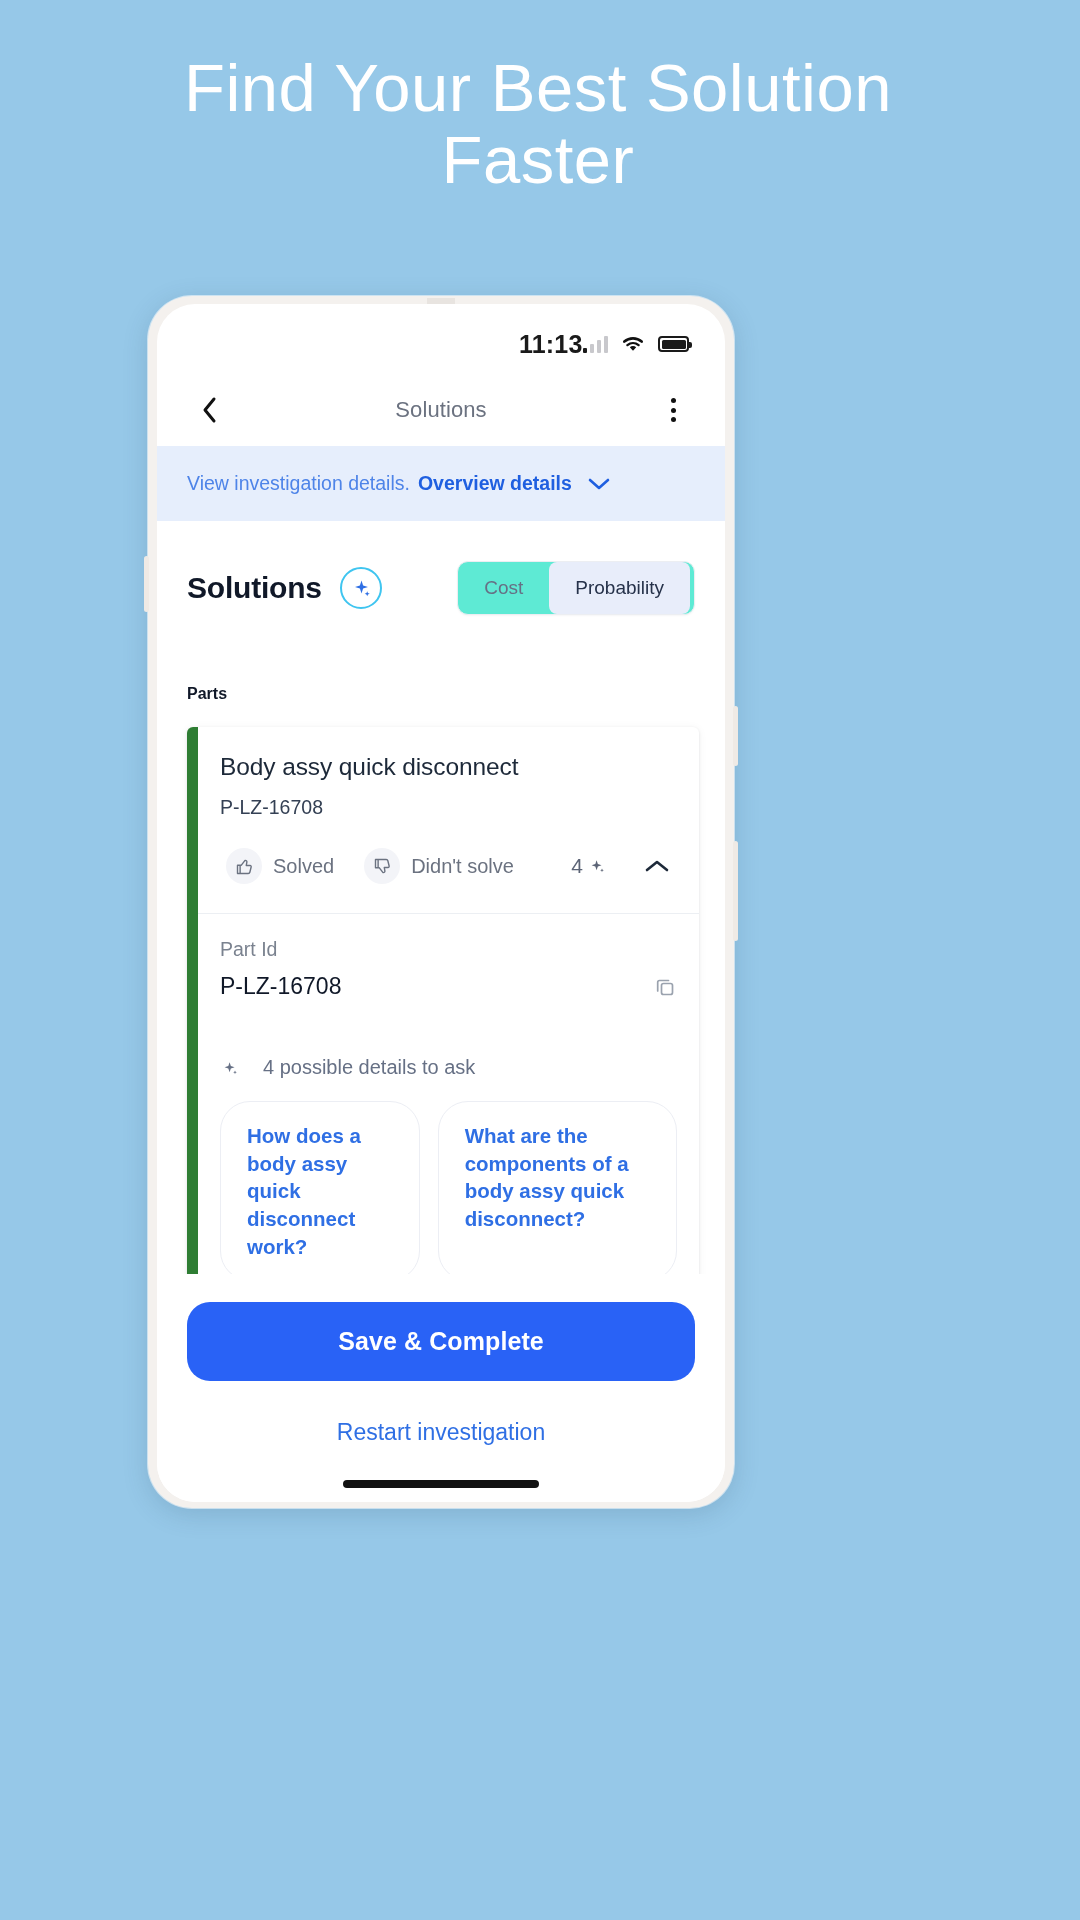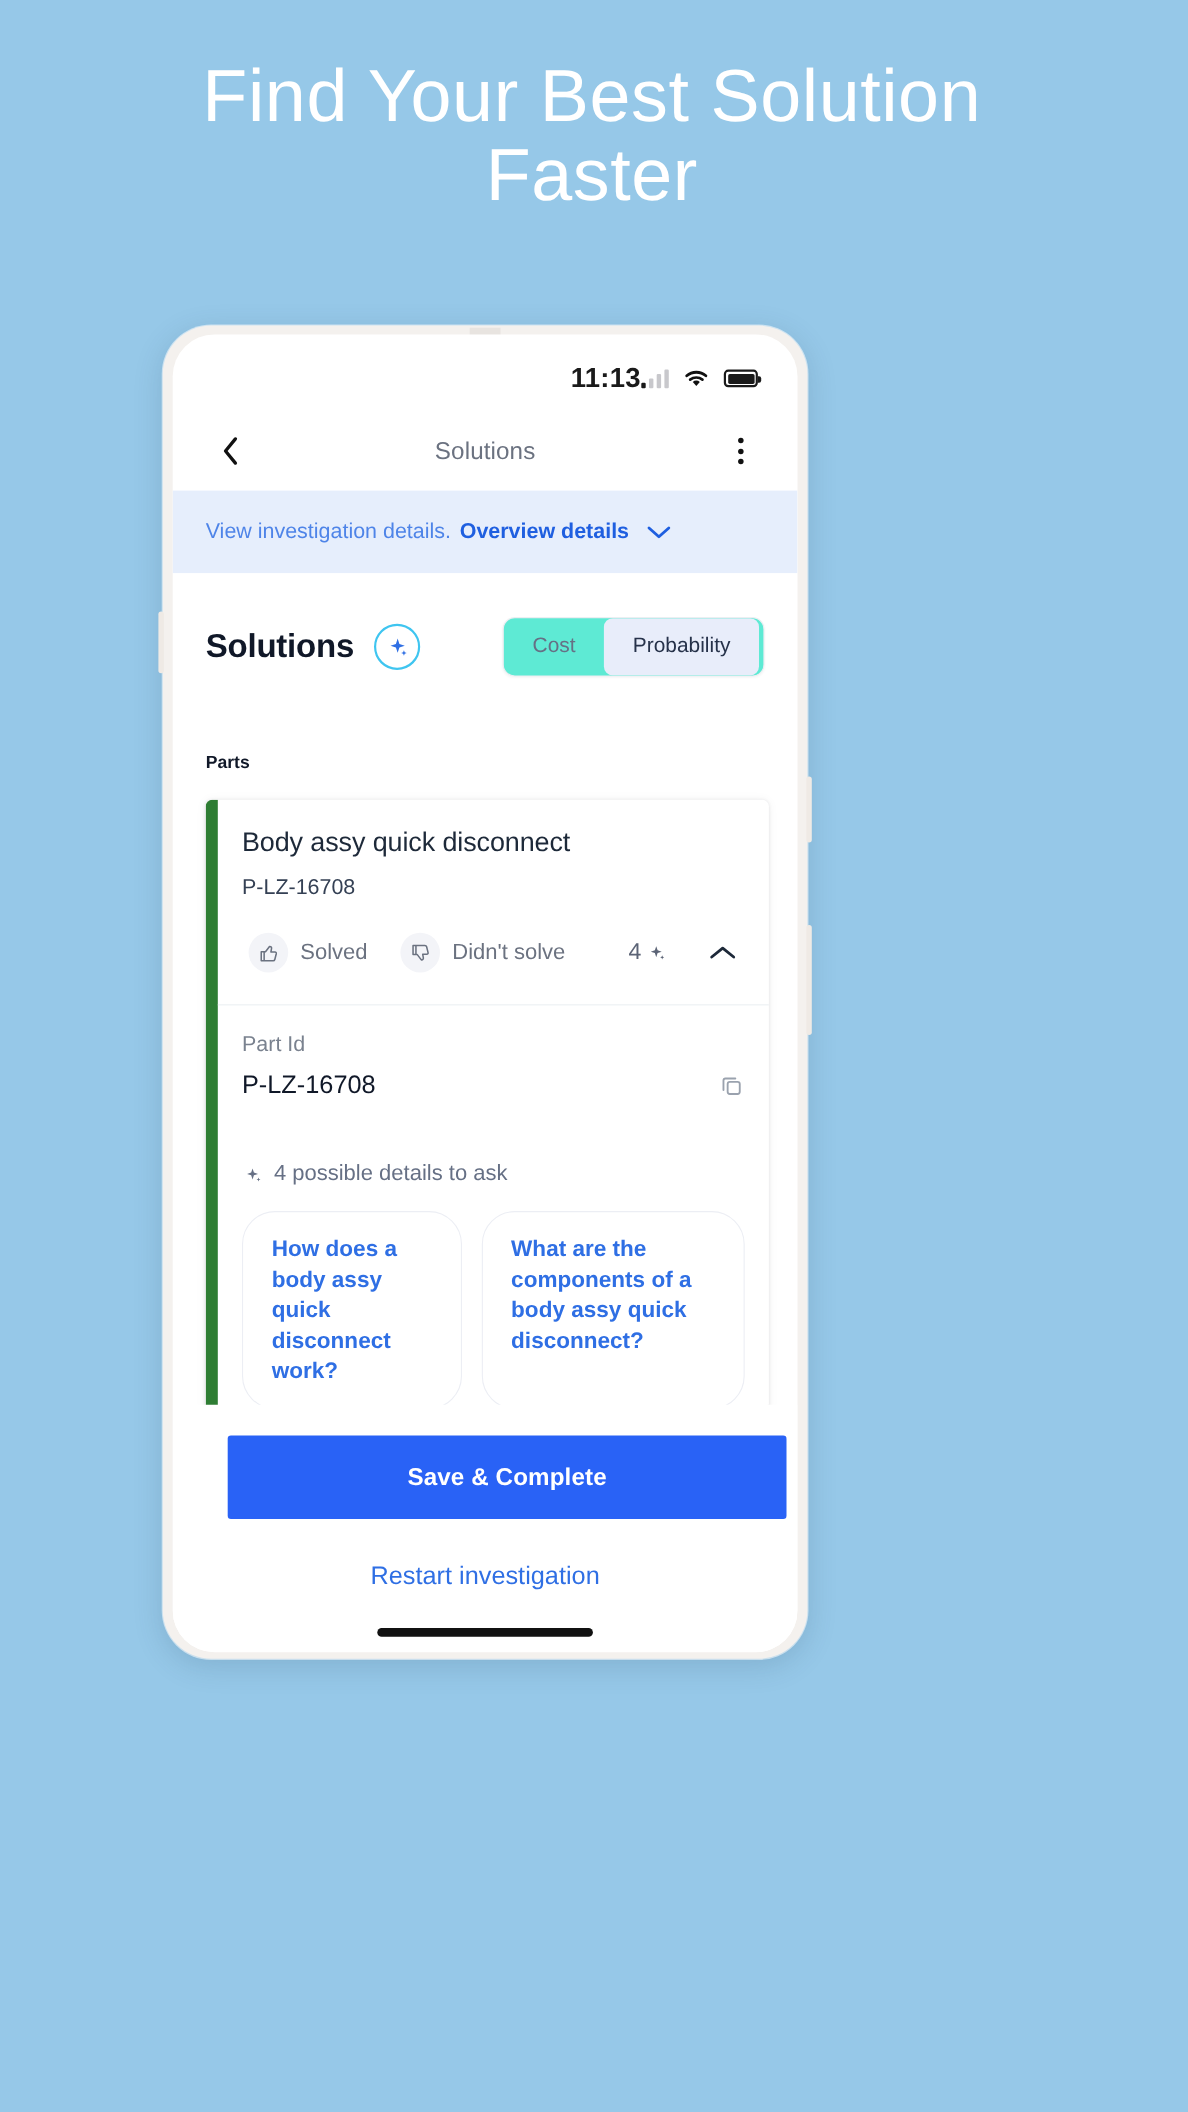--- a/index.html
+++ b/index.html
@@ -281,21 +281,21 @@
 
   .card-detail { padding: 24px 22px 16px 22px; }
   .detail-label { font-size: 19.5px; color: #7a828f; }
   .detail-value-row {
     display: flex; align-items: center; margin-top: 12px;
   }
   .detail-value { font-size: 23px; color: #101828; }
   .copy-btn { margin-left: auto; color: #9aa2ae; display: flex; }
 
   .ask-row {
-    display: flex; align-items: center; gap: 9px;
+    display: flex; align-items: center; gap: 23px;
     padding: 40px 22px 0 22px;
     font-size: 20px; color: #667085;
   }
   .chips { padding: 22px 22px 30px 22px; display: flex; flex-direction: row; gap: 18px; }
   .chip {
     border: 1.5px solid #eceef4;
     border-radius: 30px;
     padding: 20px 26px;
     color: #2f6fe4;
     font-weight: 700;
@@ -308,28 +308,27 @@
   .footer {
     flex: 0 0 auto;
     padding: 28px 30px 0 30px;
     background: #fff;
   }
   .primary-btn {
     display: block;
     width: 100%;
     background: #2962f6;
     color: #ffffff;
-    font-size: 22px;
+    font-size: 25px;
     font-weight: 700;
     text-align: center;
     padding: 25px 0;
-    border-radius: 3px;
+    border-radius: 23px;
     border: none;
     letter-spacing: 0.1px;
-    margin-left: 20px;
   }
   .link-btn {
     display: block;
     width: 100%;
     text-align: center;
     color: #2f6fe4;
     font-size: 23px;
     font-weight: 400;
     padding: 38px 0 0 0;
     background: none; border: none;

